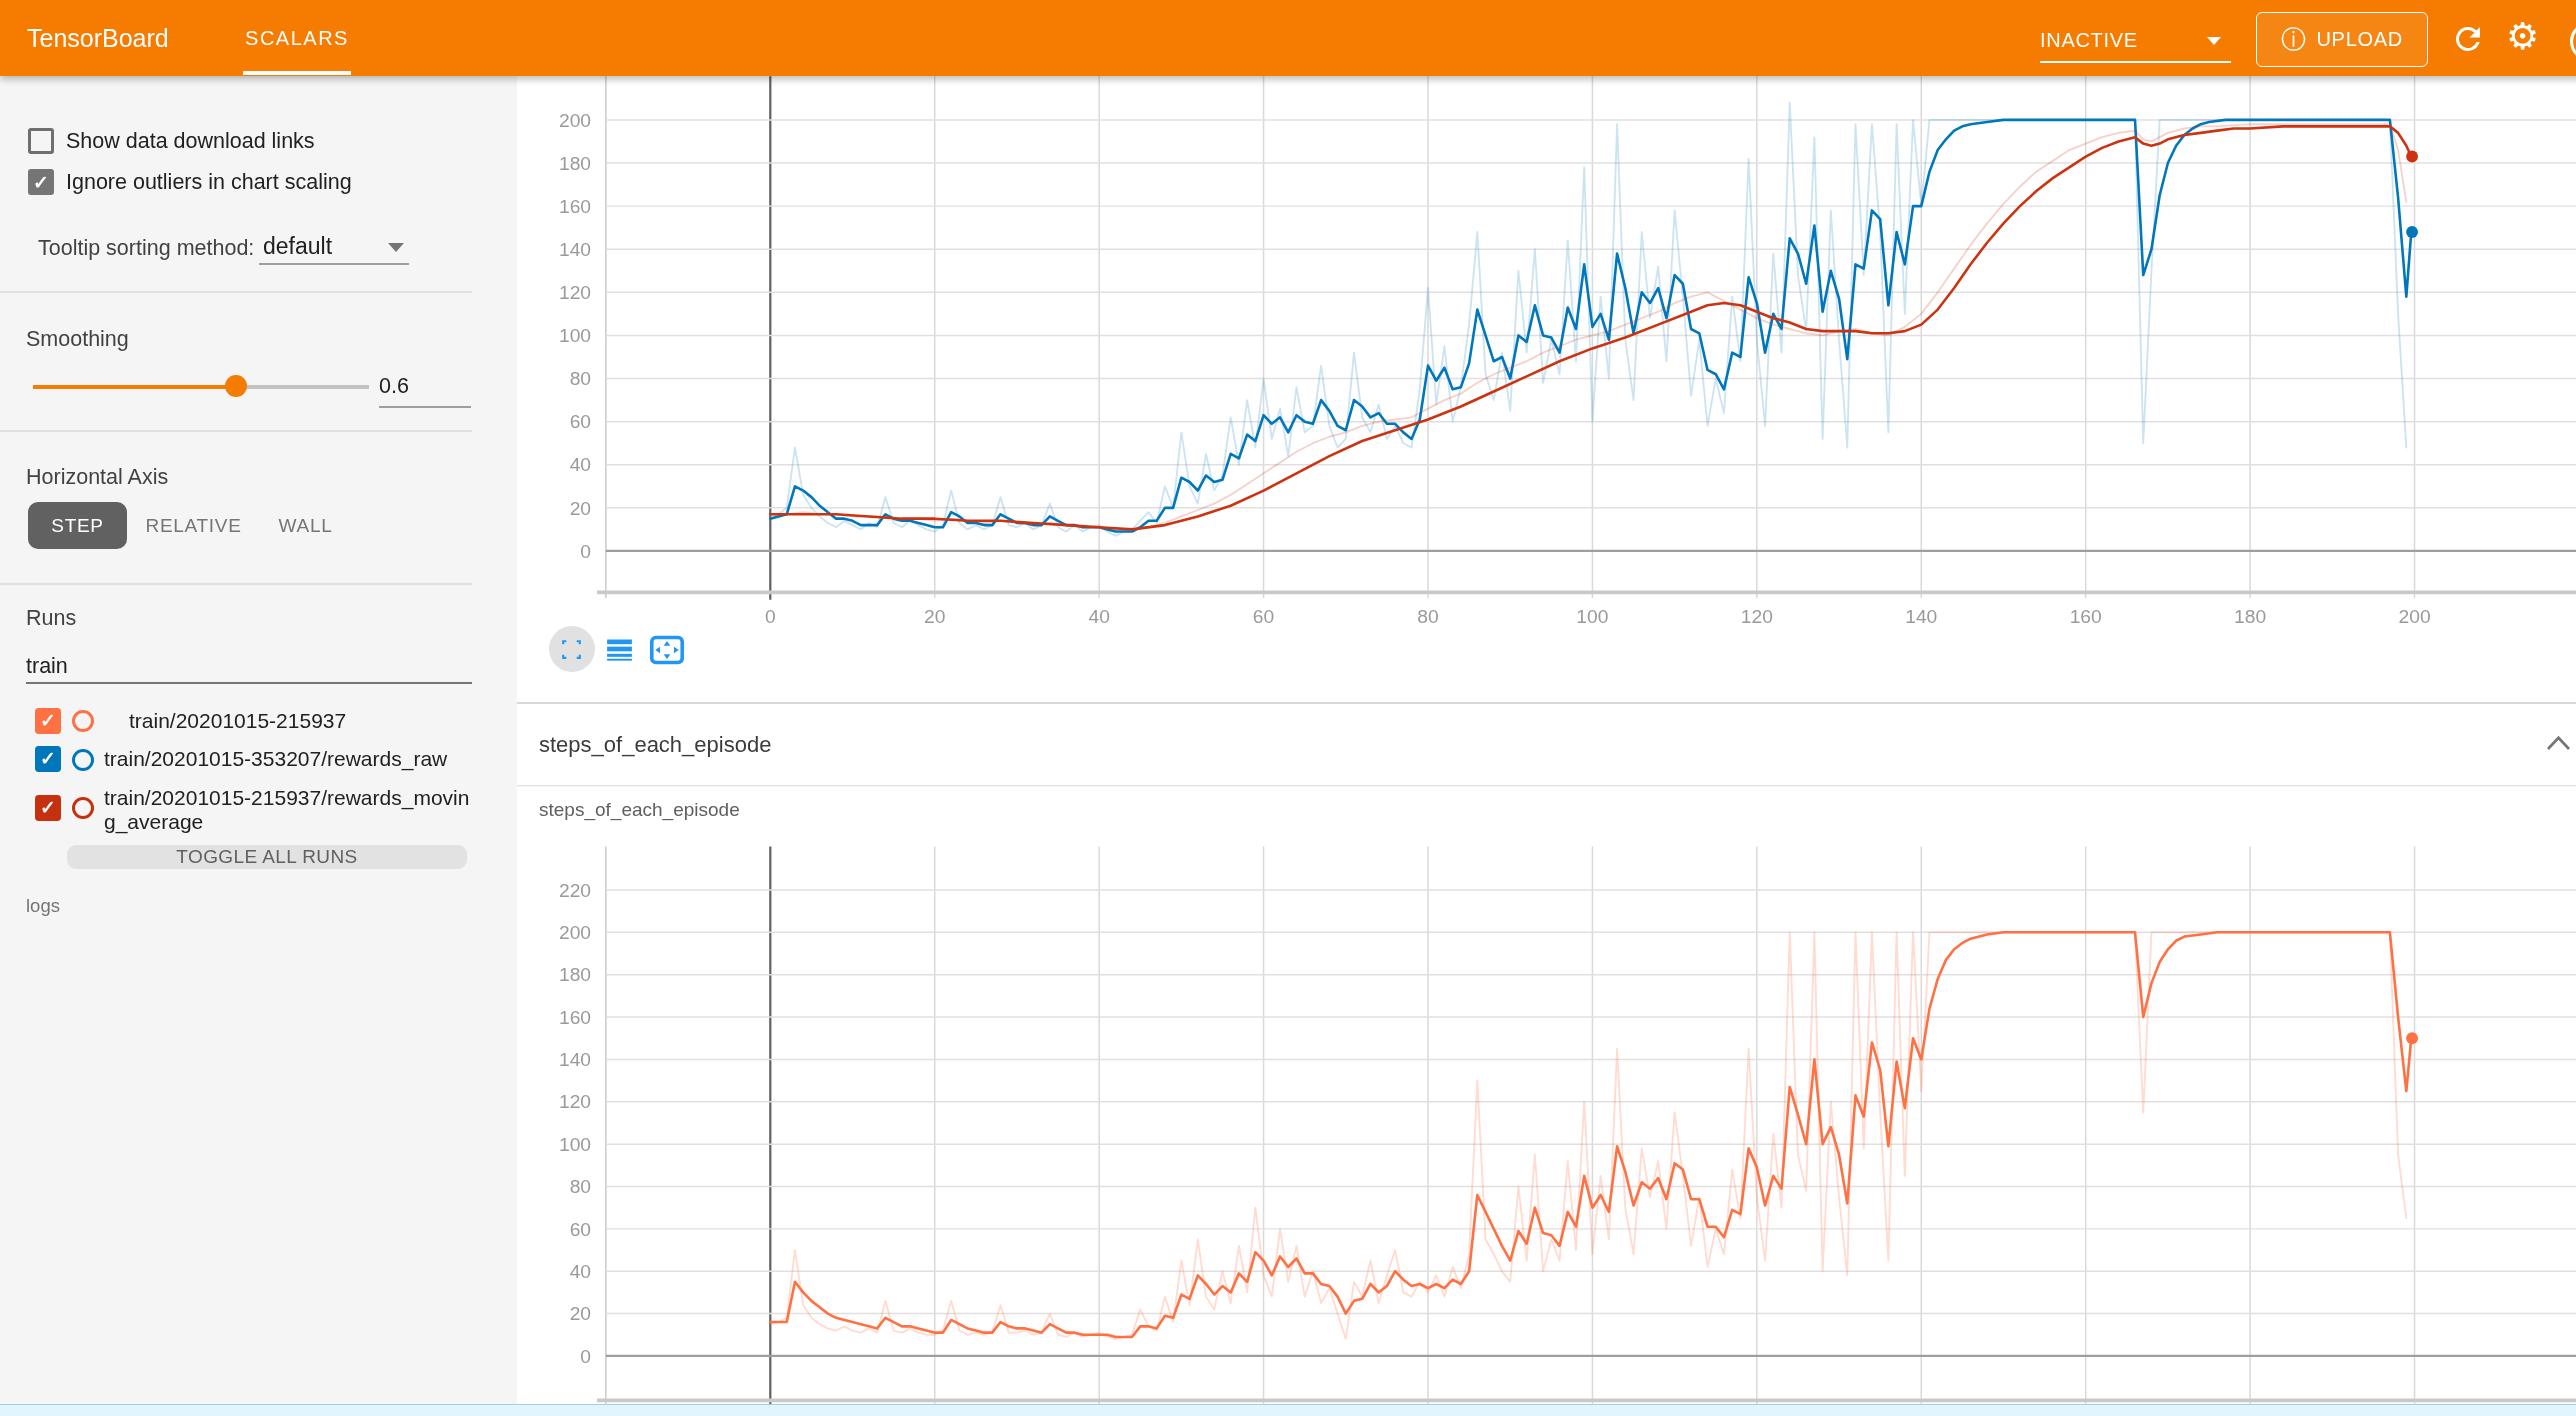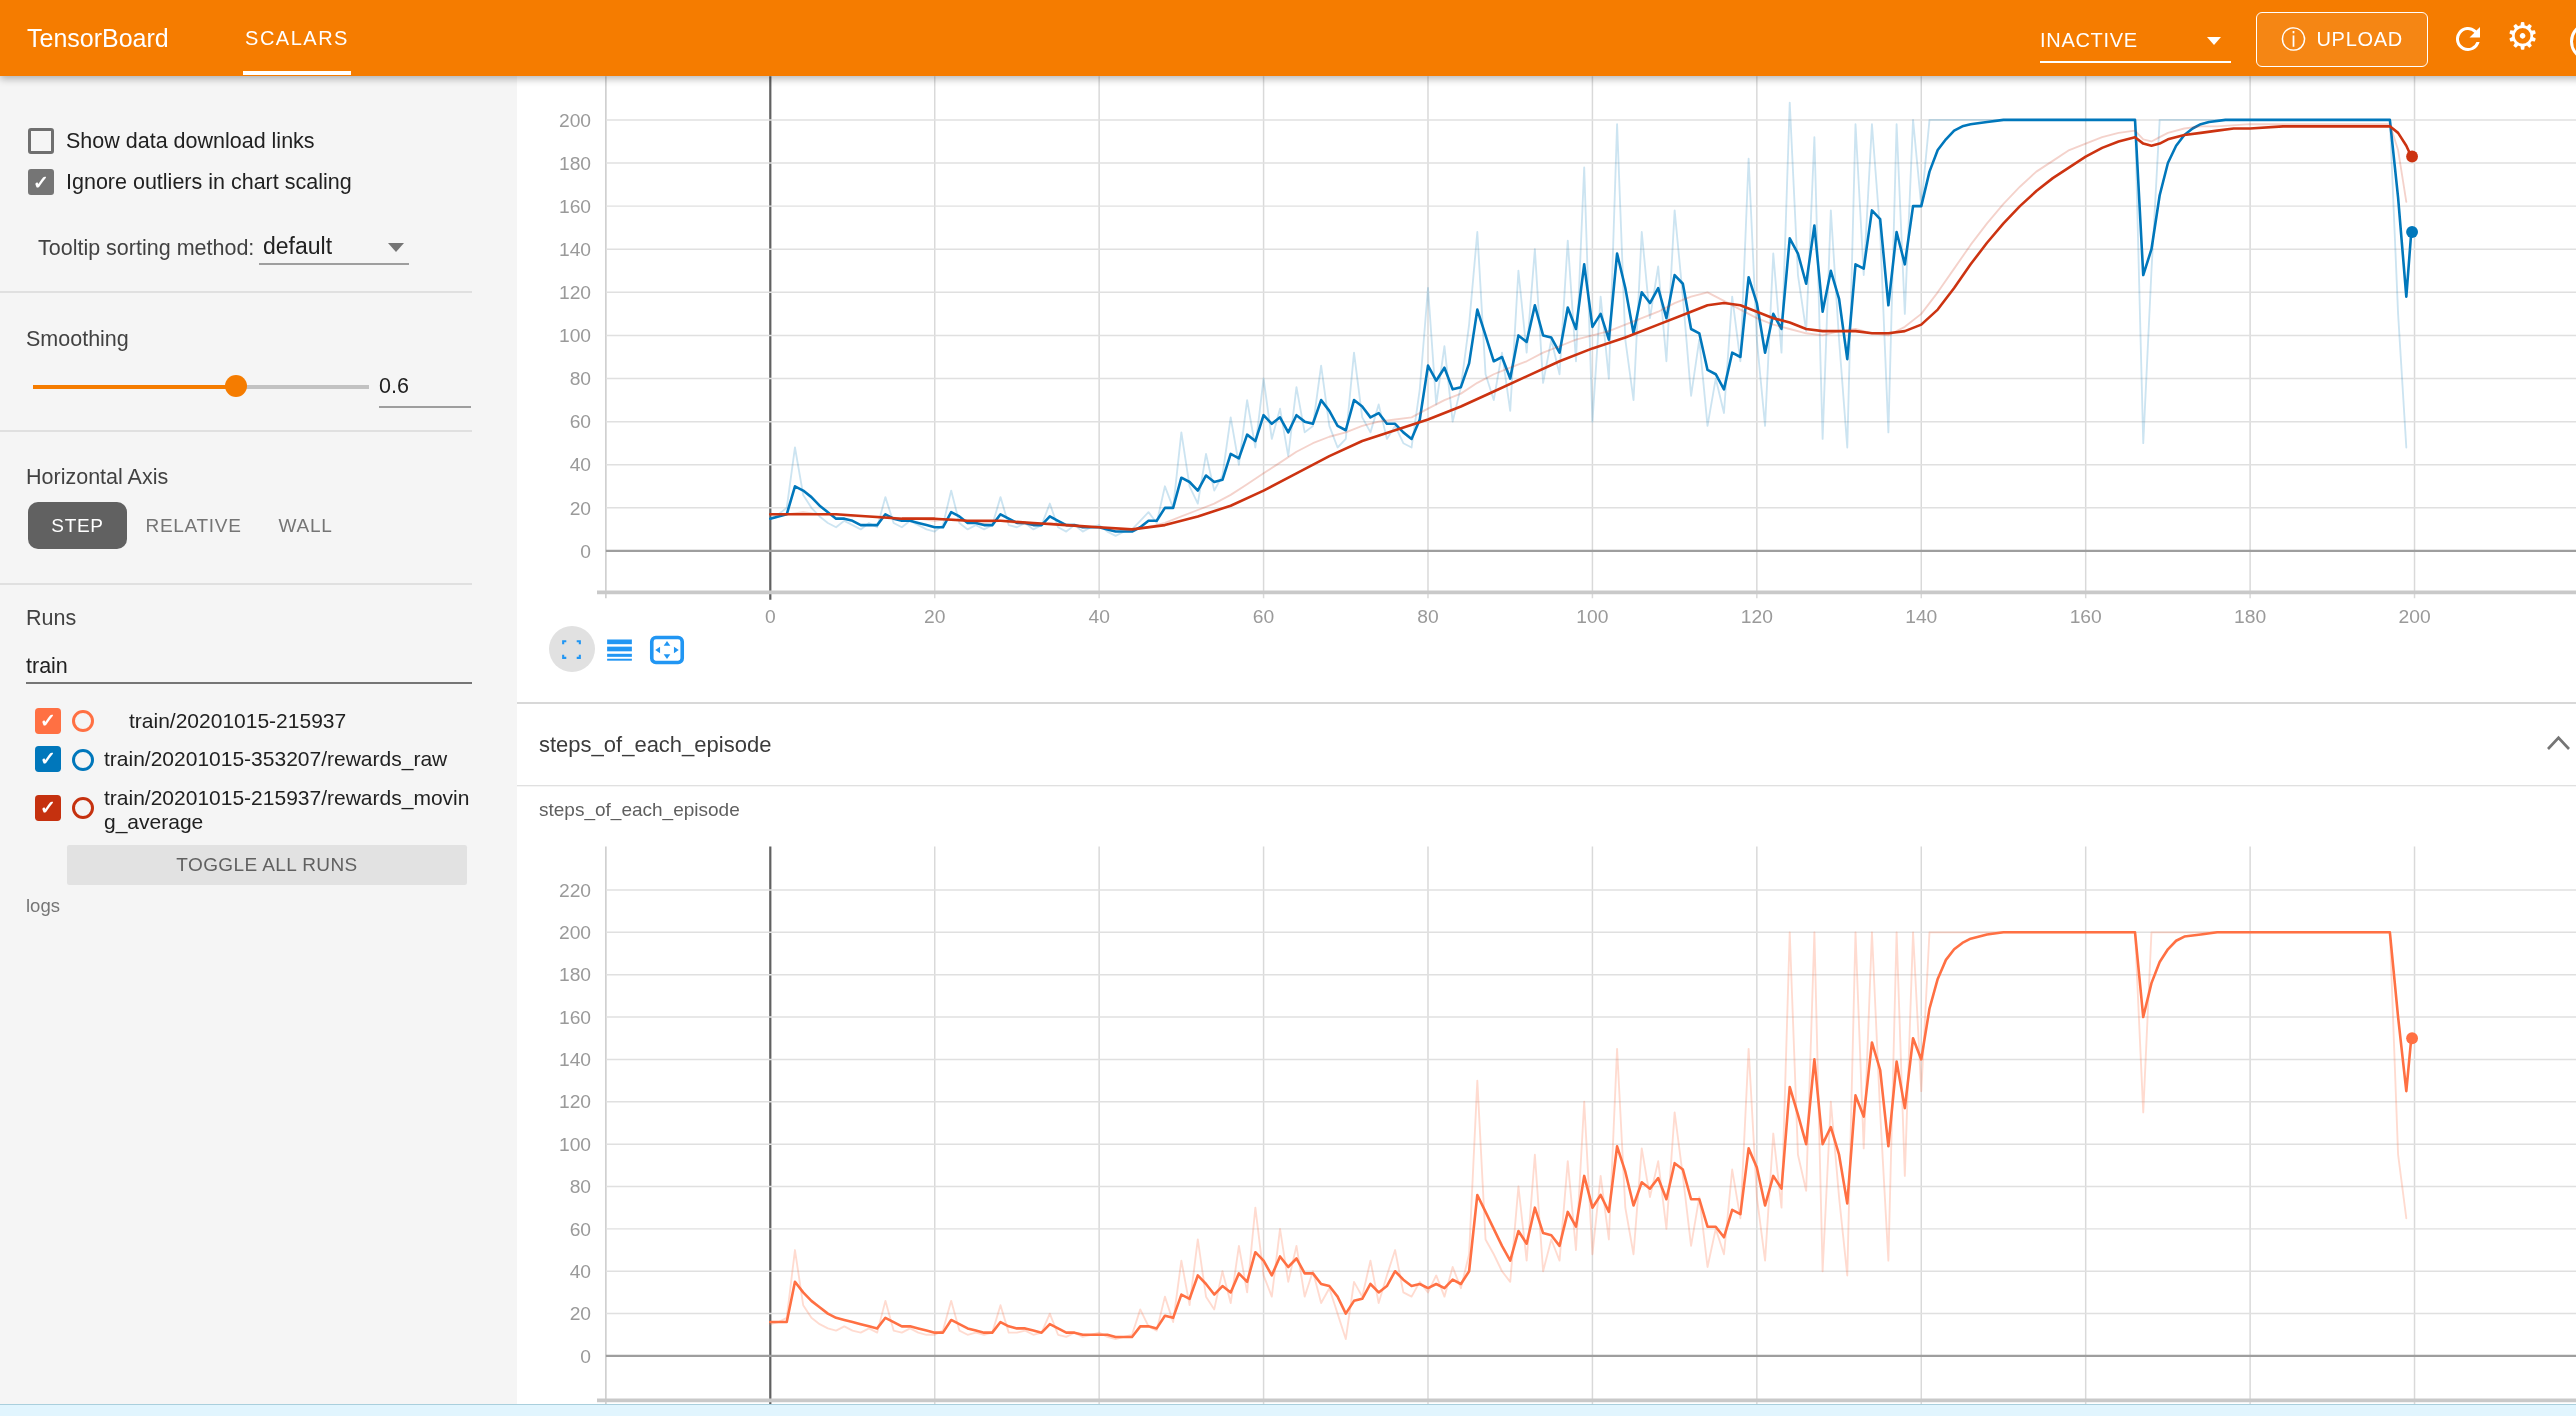--- a/index.html
+++ b/index.html
@@ -104,21 +104,21 @@
   <div class="abs" style="left:104px;top:632px;font-size:21px;color:#212121;line-height:26px;margin-left:25px;">train/20201015-215937</div>
 
   <div class="cb run abs" style="left:35px;top:670px;background:#0077bb;">✓</div>
   <div class="runcircle abs" style="left:72px;top:673px;border-color:#0077bb;"></div>
   <div class="abs" style="left:104px;top:670px;font-size:21px;color:#212121;line-height:26px;">train/20201015-353207/rewards_raw</div>
 
   <div class="cb run abs" style="left:35px;top:719px;background:#c5310f;">✓</div>
   <div class="runcircle abs" style="left:72px;top:721px;border-color:#c5310f;"></div>
   <div class="abs" style="left:104px;top:710px;width:368px;font-size:21px;color:#212121;line-height:24.4px;word-break:break-all;">train/20201015-215937/rewards_moving_average</div>
 
-  <div id="toggle-runs" class="abs" style="left:67px;top:769px;width:400px;height:40px;">TOGGLE ALL RUNS</div>
+  <div id="toggle-runs" class="abs" style="left:67px;top:769px;width:400px;height:24px;border-radius:9px;">TOGGLE ALL RUNS</div>
   <div class="abs" style="left:26px;top:819px;font-size:18.5px;color:#757575;">logs</div>
 </div>
 
 <div id="topcard" class="abs card">
   <svg id="chart-top" class="chart" width="2059" height="627" viewBox="0 0 2780 846">
       <defs>
         <clipPath id="top-clip">
           <rect x="120" y="0" width="2660" height="697"></rect>
         </clipPath>
       </defs>

